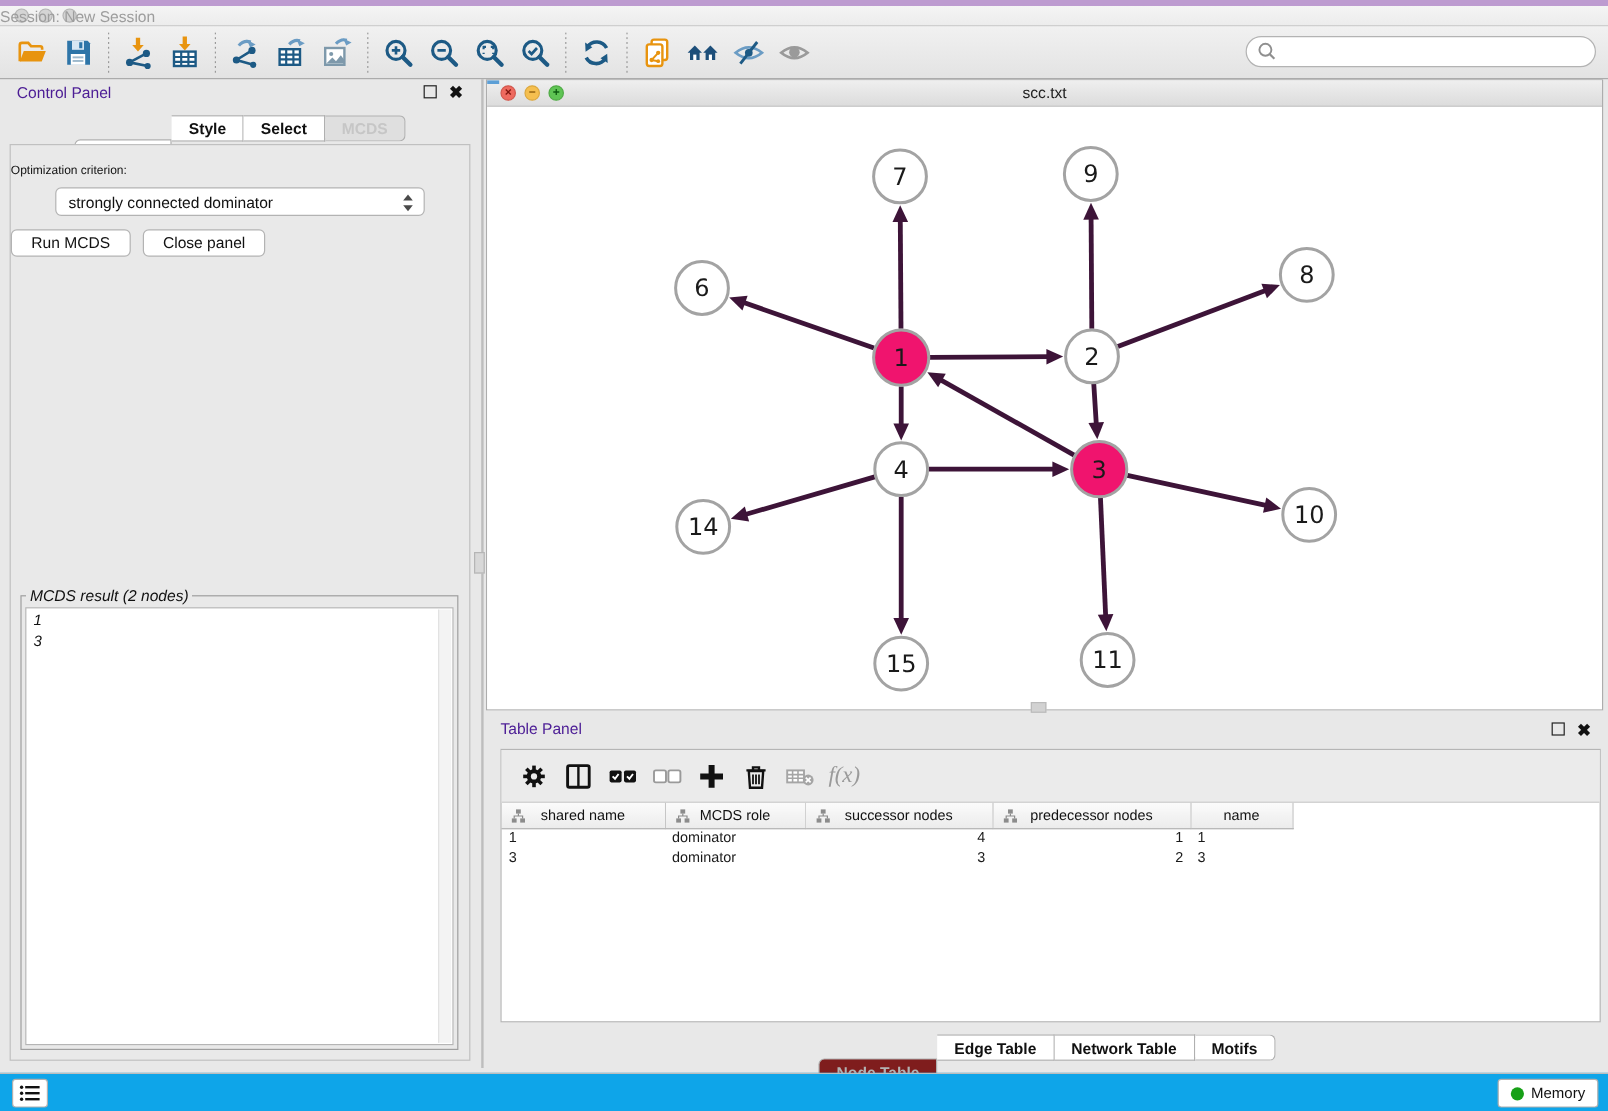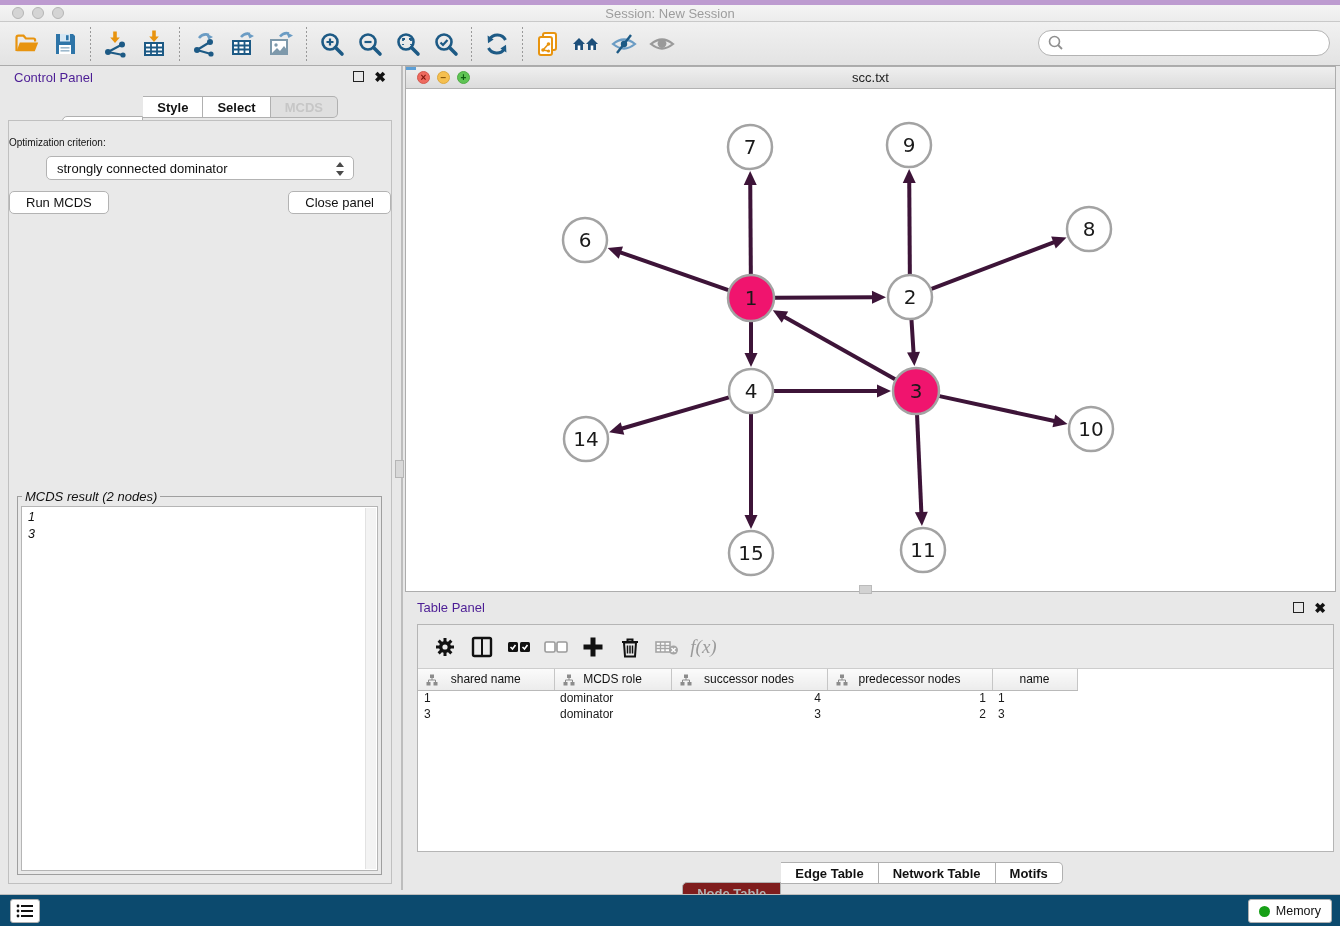--- a/index.html
+++ b/index.html
@@ -6,21 +6,21 @@
   html,body { width:1340px; height:926px; overflow:hidden;
     font-family:"Liberation Sans", sans-serif; background:#e8e8e8; }
   .app { position:absolute; inset:0; background:#e8e8e8; }
 
   
   .titlebar { position:absolute; left:0; top:0; width:1340px; height:22px;
     background:linear-gradient(#f7f7f7,#ececec); border-bottom:1px solid #c9c9c9; }
   .titlebar .accent { position:absolute; left:0; top:0; right:0; height:5px; background:#bd9bd0; }
   .tl-dot { position:absolute; top:7px; width:12px; height:12px; border-radius:50%;
     background:#d4d4d4; border:1px solid #b5b5b5; }
-  .title-text { position:absolute; left:0; right:0; top:5px; text-align:center;
+  .title-text { position:absolute; left:0; right:0; top:5px; 
     font-size:13px; color:#9d9d9d; line-height:17px; }
 
   
   .toolbar { position:absolute; left:0; top:22px; width:1340px; height:44px;
     background:linear-gradient(#f1f1f1,#e3e3e3); border-bottom:1px solid #ababab;
     display:flex; align-items:center; padding-left:8px; }
   .tb { width:38px; height:36px; border:none; background:transparent; display:flex;
     align-items:center; justify-content:center; cursor:pointer; }
   .tb svg { display:block; }
   .tb-sep { width:1px; height:34px; margin:0 6px;
@@ -49,21 +49,21 @@
     background:#e9e9e9; border:1px solid #c0c0c0; }
   .opt-label { margin-top:16px; text-align:left; font-size:10px; color:#111; }
   .combo { position:relative; margin:8px auto 0; width:308px; height:24px; background:#fff;
     border:1px solid #b3b3b3; border-radius:5px; font-size:13px; color:#111;
     display:flex; align-items:center; padding-left:10px; cursor:pointer; }
   .combo .stepper { position:absolute; right:7px; top:4px; width:10px; height:16px; }
   .combo .stepper span { position:absolute; left:0; width:0; height:0;
     border-left:4.5px solid transparent; border-right:4.5px solid transparent; }
   .combo .up { top:1px; border-bottom:5px solid #4a4a4a; }
   .combo .dn { bottom:1px; border-top:5px solid #4a4a4a; }
-  .btn-row { margin-top:11px; display:flex; justify-content:space-between; gap:32px; }
+  .btn-row { margin-top:11px; display:flex; justify-content:flex-start; gap:10px; }
   .mac-btn { height:23px; background:#fff; border:1px solid #b3b3b3; border-radius:5px;
     font-size:13px; color:#111; padding:0 16px; cursor:pointer; font-family:"Liberation Sans",sans-serif; }
   .result-fieldset { position:absolute; left:8px; right:9px; top:368px; bottom:8px;
     border:1px solid #9f9f9f;font-style:italic; }
   .result-fieldset legend { margin-left:4px; padding:0 3px; font-size:13px; color:#111; }
   .result-box { position:absolute; left:3px; right:3px; top:2px; bottom:3px; background:#fff;
     border:1px solid #b5b5b5; font-size:12.5px; color:#111; line-height:17px;
     padding:2px 6px; overflow:hidden; }
   .result-scroll { position:absolute; right:1px; top:1px; bottom:1px; width:11px;
     background:#f3f3f3; border-left:1px solid #e2e2e2; }
@@ -106,21 +106,21 @@
   table.node-table th .hlabel { display:inline-block; }
   table.node-table th svg { position:absolute; left:8px; top:5px; }
   table.node-table td { height:16px; font-size:12px; color:#1a1a1a; padding:0 6px;
     white-space:nowrap; overflow:hidden; }
   td.ar { text-align:right; padding-right:15px; }
   .tp-tabs { position:absolute; left:0; right:0; top:266px; height:22px;
     display:flex; justify-content:center; }
 
   
   .statusbar { position:absolute; left:0; bottom:0; width:1340px; height:32px;
-    background:#0c4a6e; border-top:1px solid #bdbdbd; }
+    background:#0ea5e9; border-top:1px solid #bdbdbd; }
   .sb-left-btn { position:absolute; left:10px; top:4px; width:30px; height:24px;
     background:#fff; border:1px solid #b0b0b0; border-radius:3px; display:flex;
     align-items:center; justify-content:center; cursor:pointer; }
   .memory-btn { position:absolute; right:8px; top:4px; height:24px; background:#fff;
     border:1px solid #b0b0b0; border-radius:3px; display:flex; align-items:center;
     gap:6px; padding:0 10px; font-size:12.5px; color:#111; cursor:pointer; }
   .mem-dot { width:11px; height:11px; border-radius:50%; background:#17a017; }
 </style>
 </head>
 <body>

